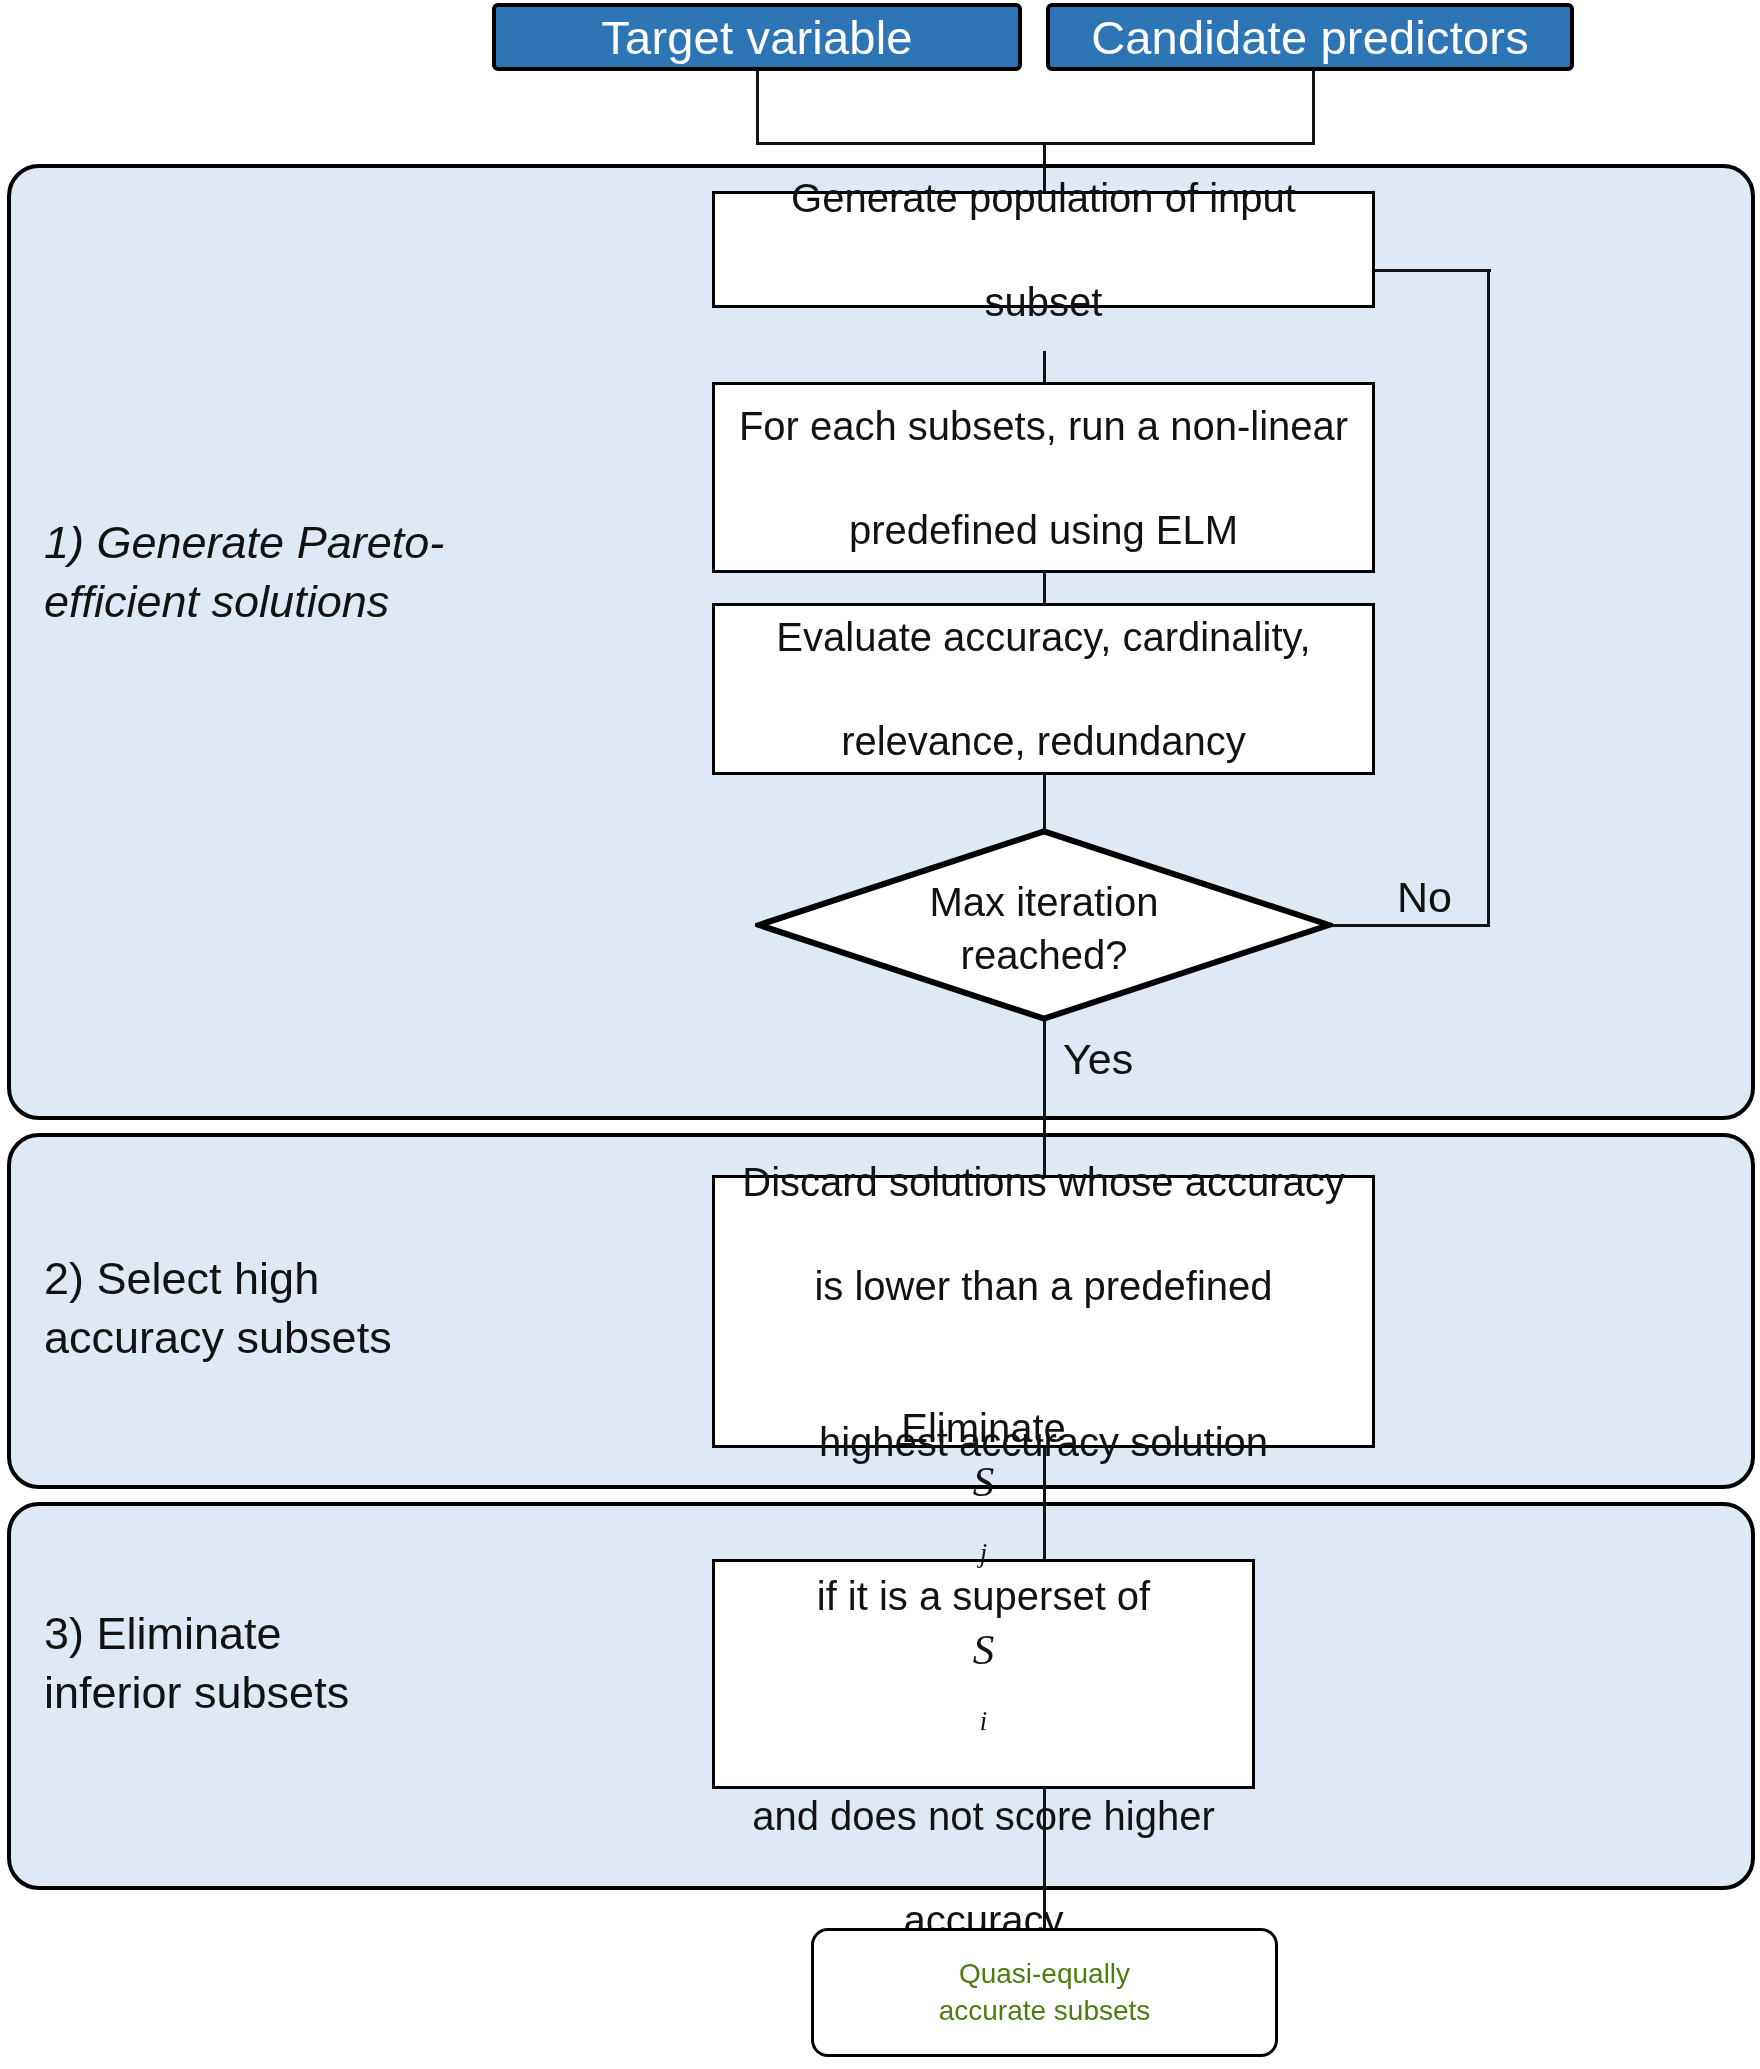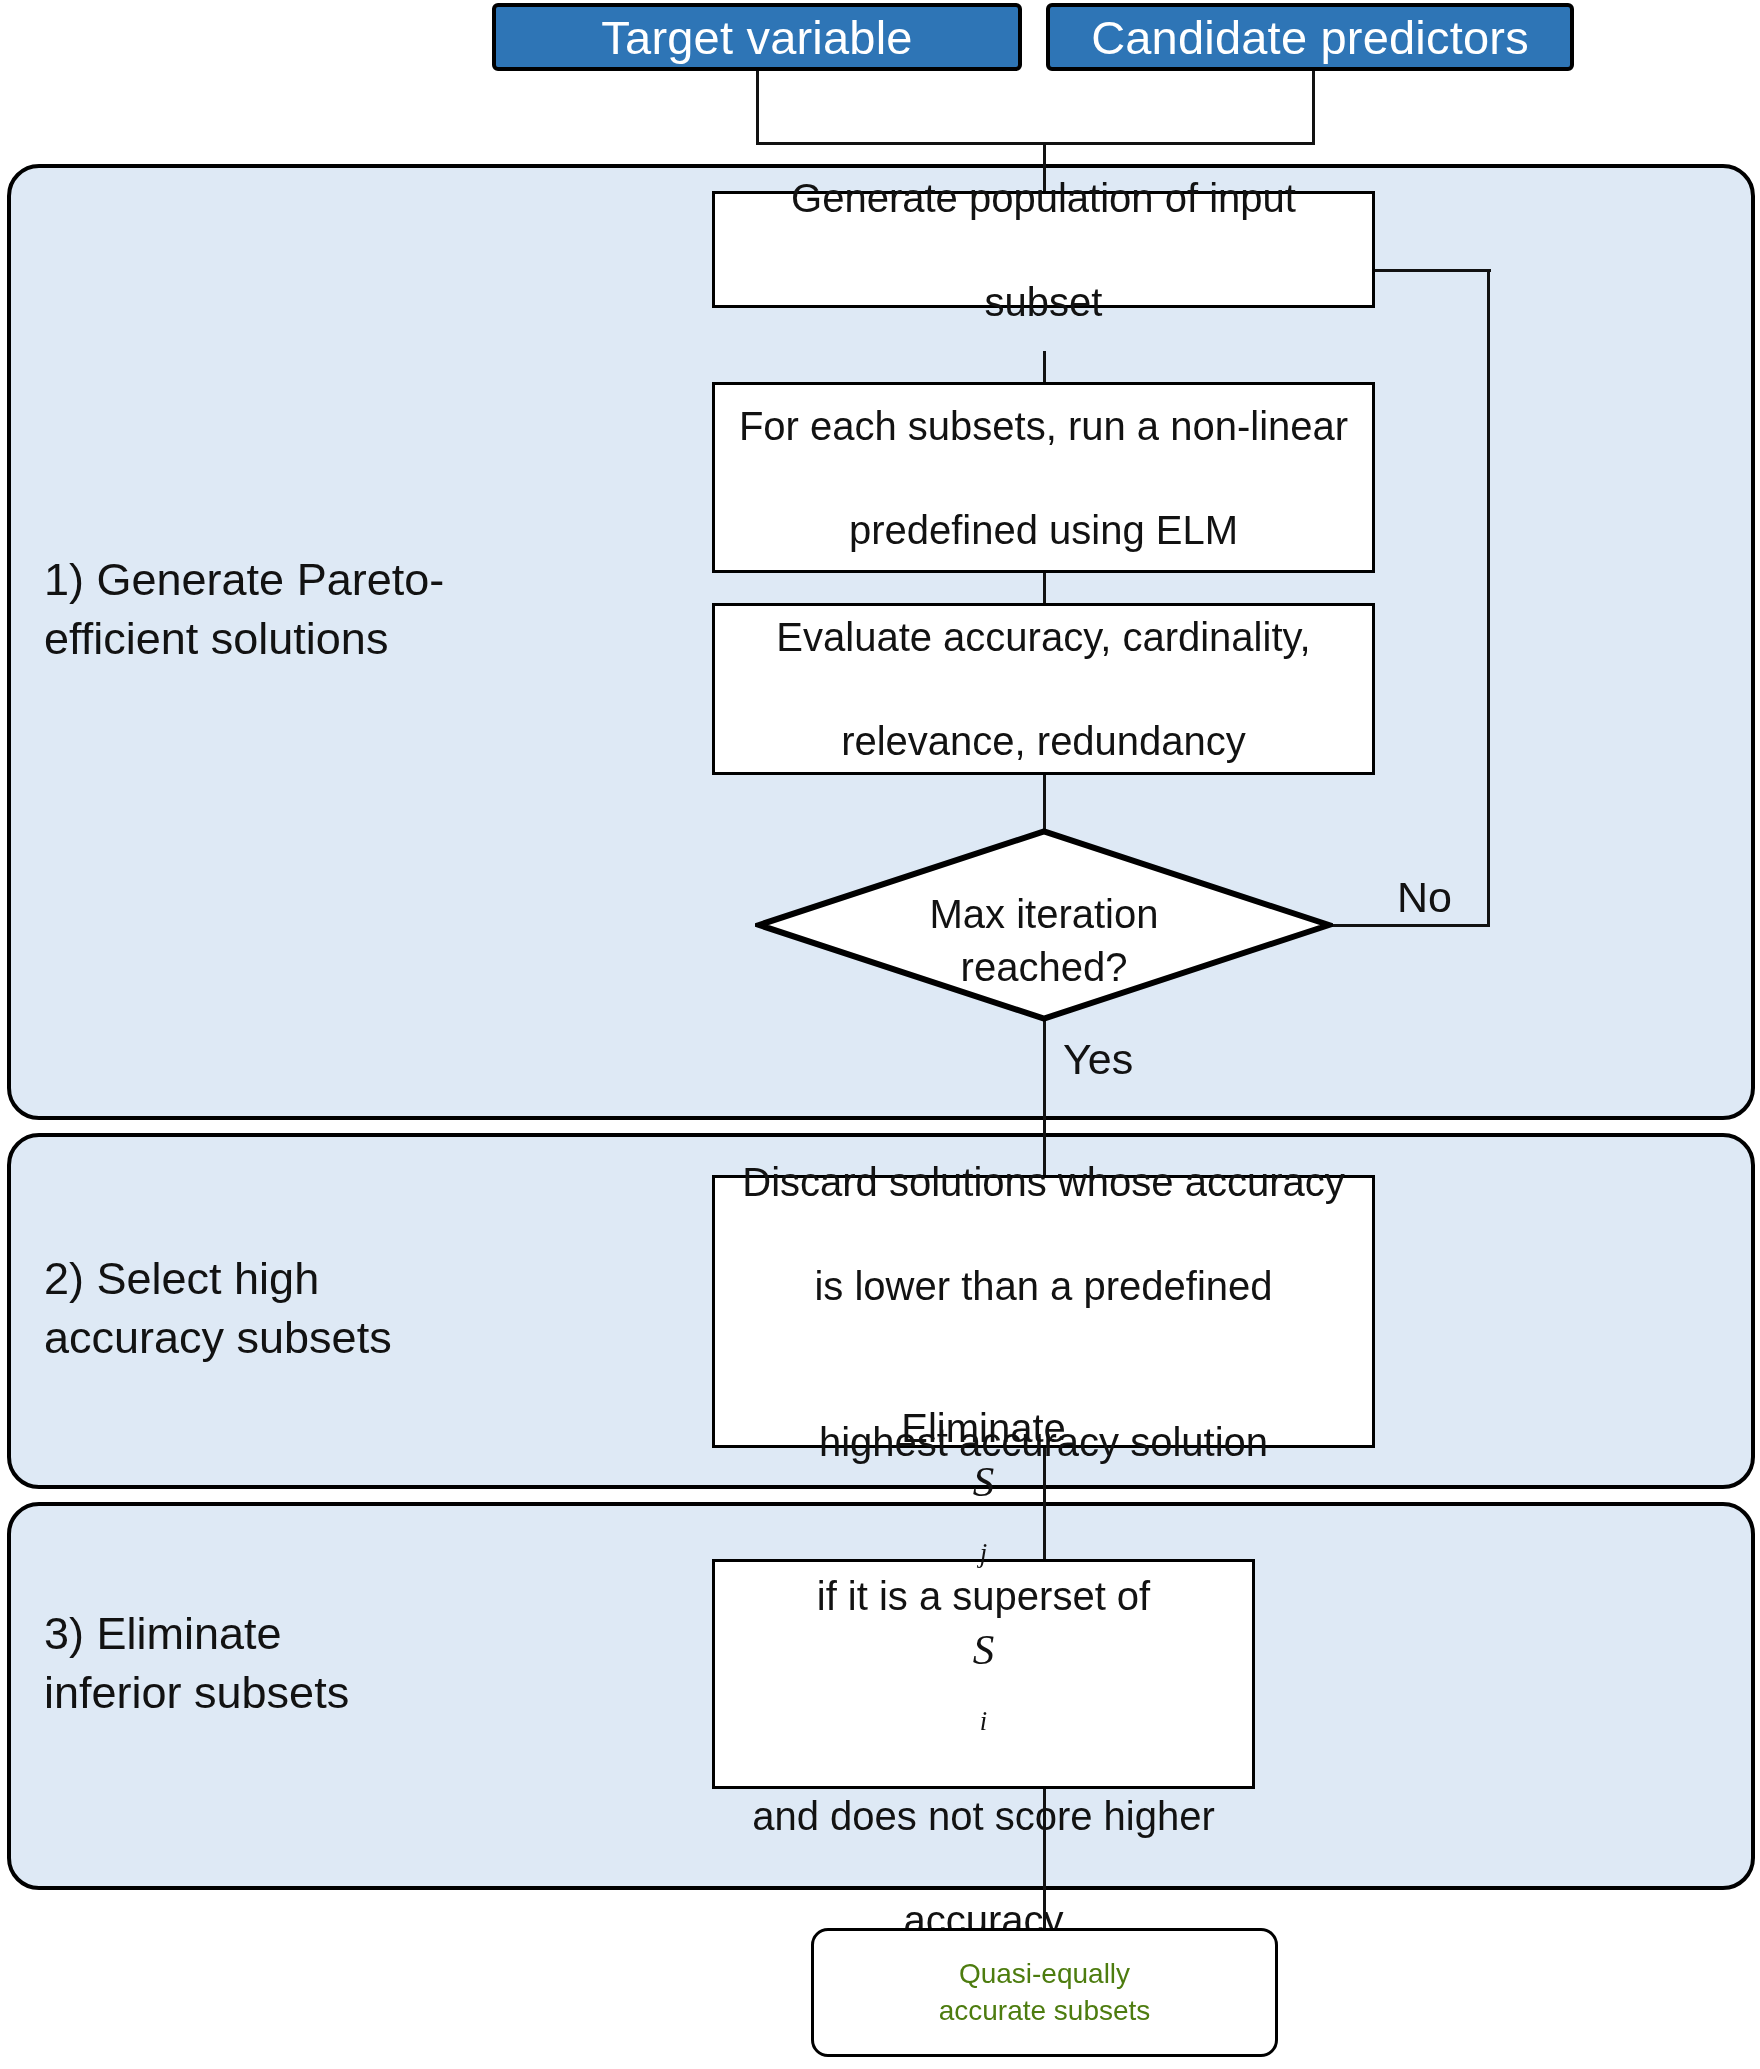--- a/index.html
+++ b/index.html
@@ -89,21 +89,21 @@
   }
 
   
   .diamond-wrap {
     position: absolute;
     z-index: 5;
   }
   .diamond-wrap svg { display: block; }
   .diamond-text {
     position: absolute;
-    left: 0; top: 16px;
+    left: 0; top: 4px;
     width: 100%; height: 100%;
     display: flex;
     align-items: center;
     justify-content: center;
     text-align: center;
     font-size: 40px;
     line-height: 1.32;
     color: #121212;
     pointer-events: none;
   }
@@ -150,21 +150,21 @@
   <div class="conn-v" style="left:1043px; top:142px; height:51px;"></div>
 
   <div class="blue-box" style="left:492px; top:3.4px; width:530px; height:68px;">
     <span>Target variable</span>
   </div>
   <div class="blue-box" style="left:1046px; top:3.4px; width:528px; height:68px;">
     <span>Candidate predictors</span>
   </div>
 
   <div class="stage-panel" style="left:6.8px; top:164px; width:1748px; height:956px;"></div>
-  <div class="stage-label" style="left:44px; top:551px; width:477px;">
+  <div class="stage-label" style="left:44px; top:514px; width:477px;font-style:italic;">
     <div>1) Generate Pareto-</div>
     <div>efficient solutions</div>
   </div>
 
   <div class="conn-h" style="left:1314px; top:924px; width:176px;"></div>
   <div class="conn-v" style="left:1487px; top:269px; height:658px;"></div>
   <div class="conn-h" style="left:1375px; top:269px; width:116px;"></div>
   <div class="edge-label" style="left:1397px; top:873px;">No</div>
 
   <div class="conn-v" style="left:1043px; top:351px; height:32px;"></div>

